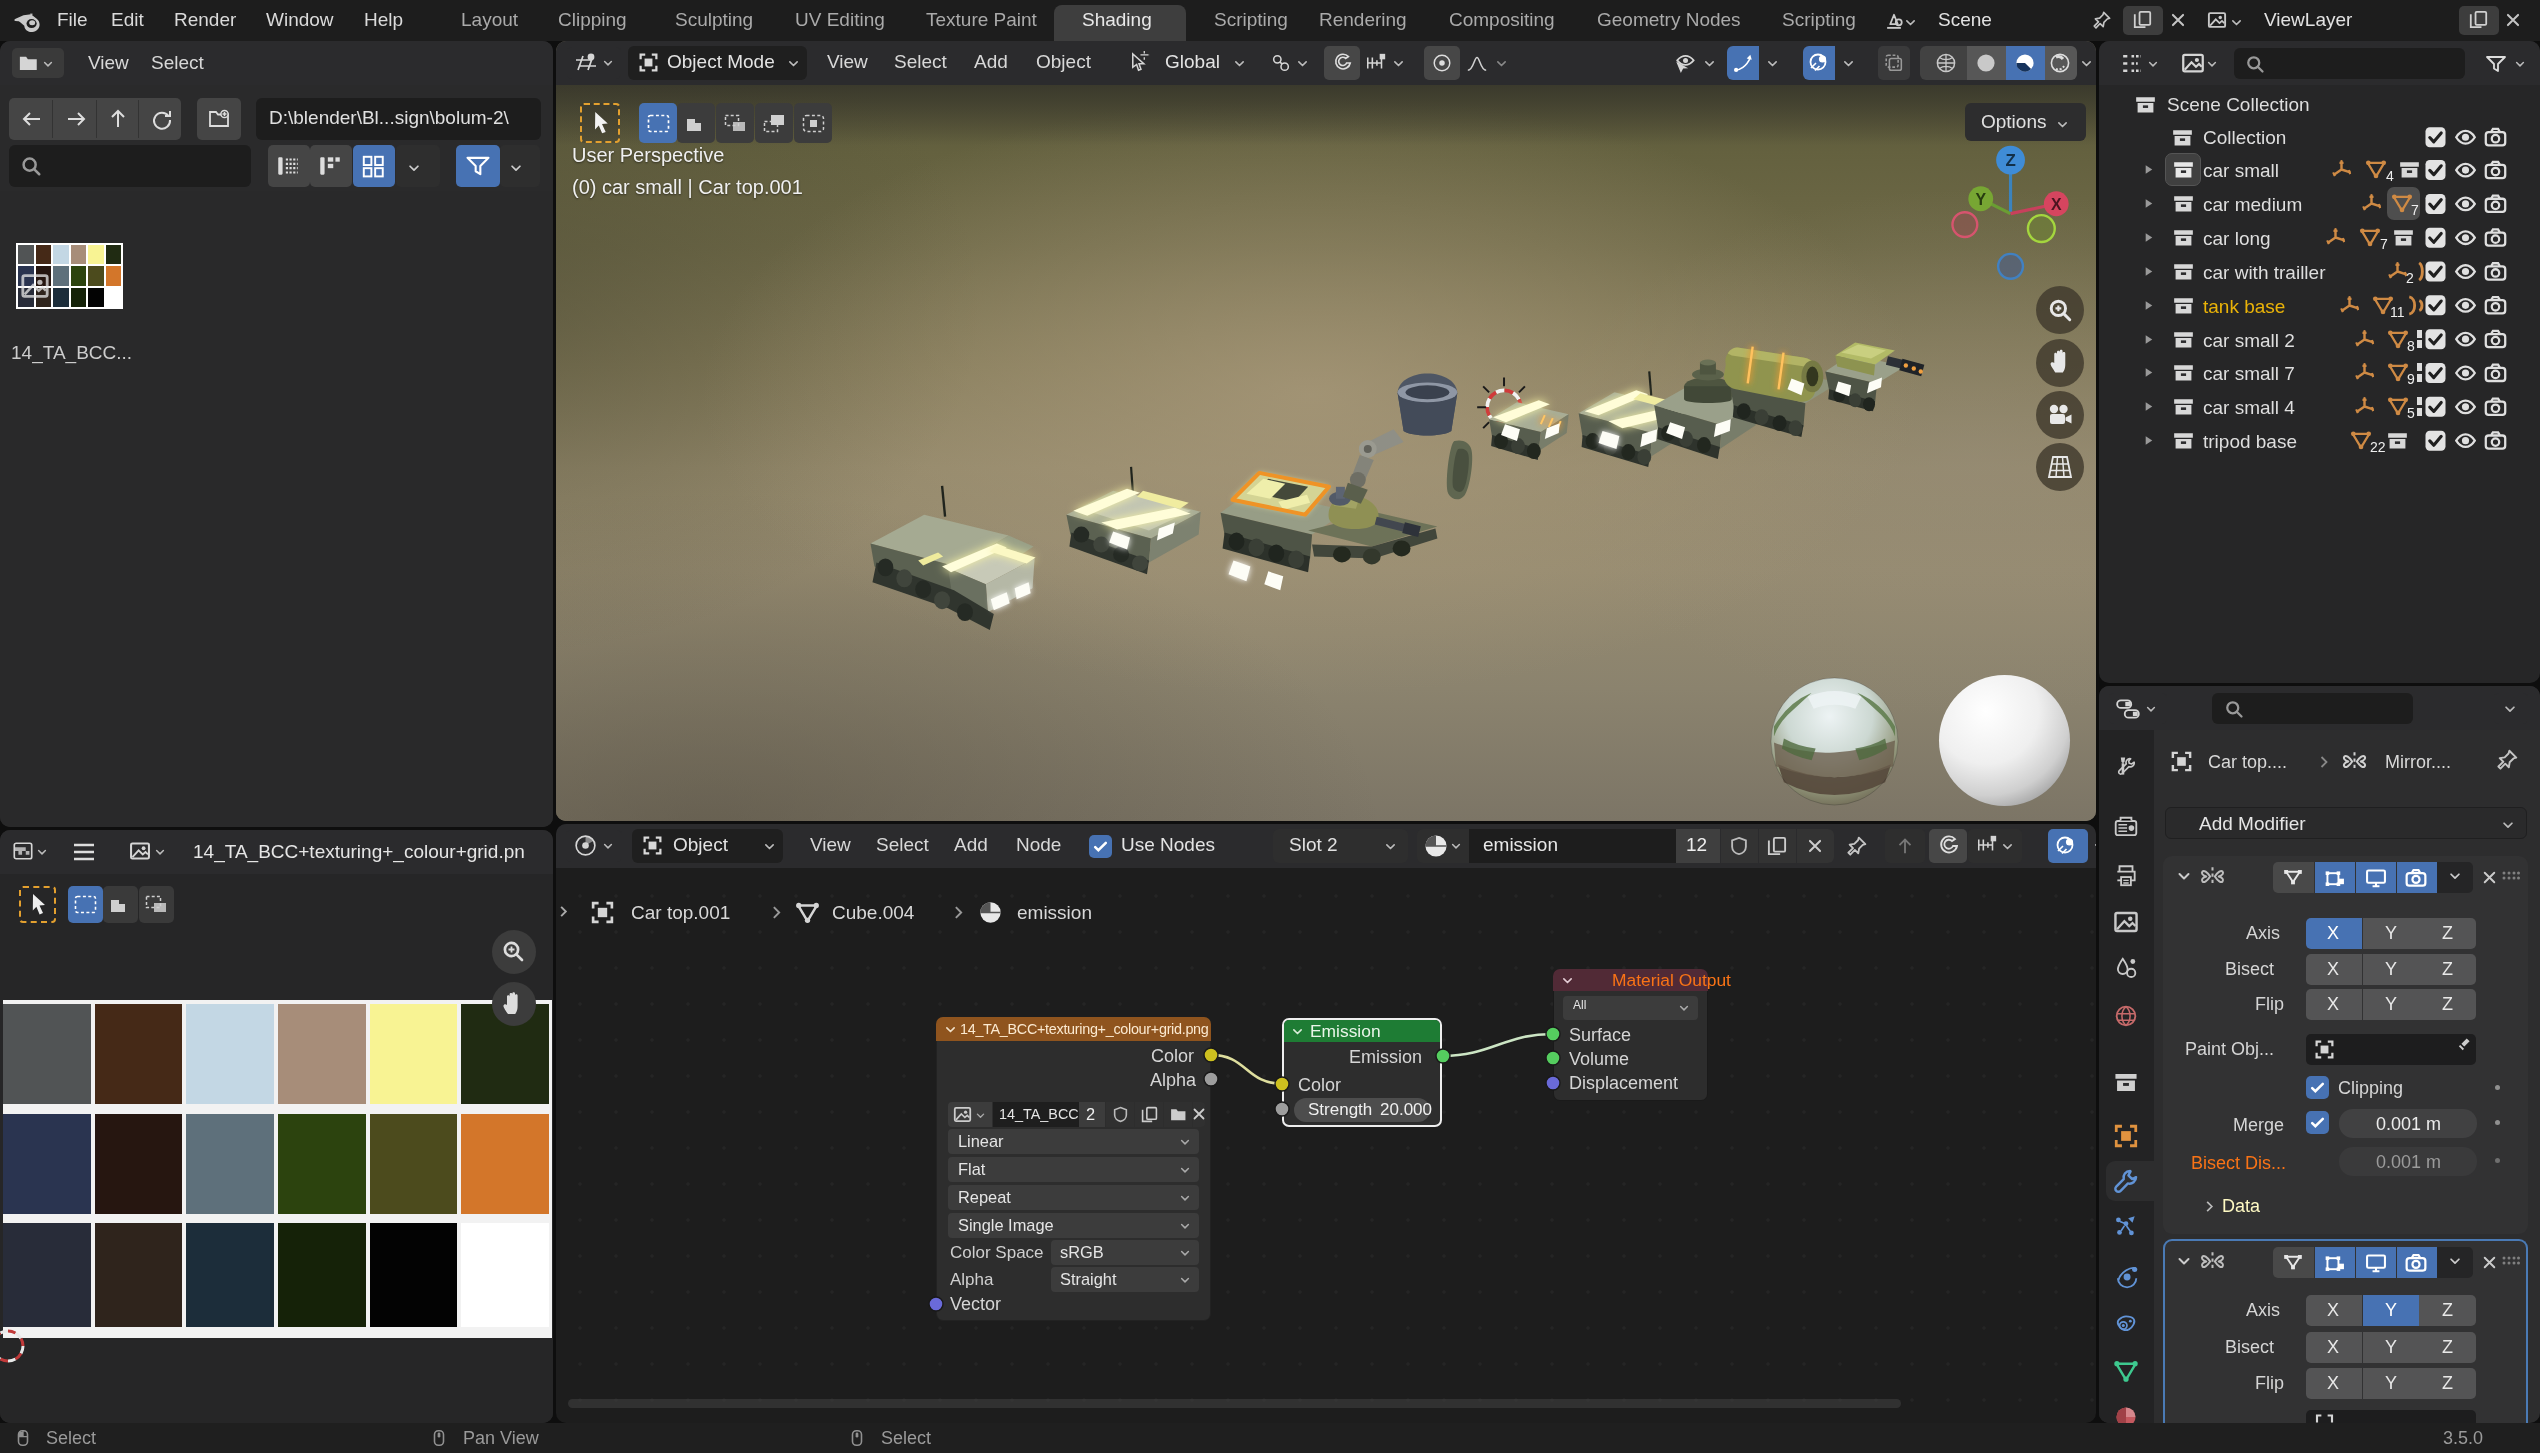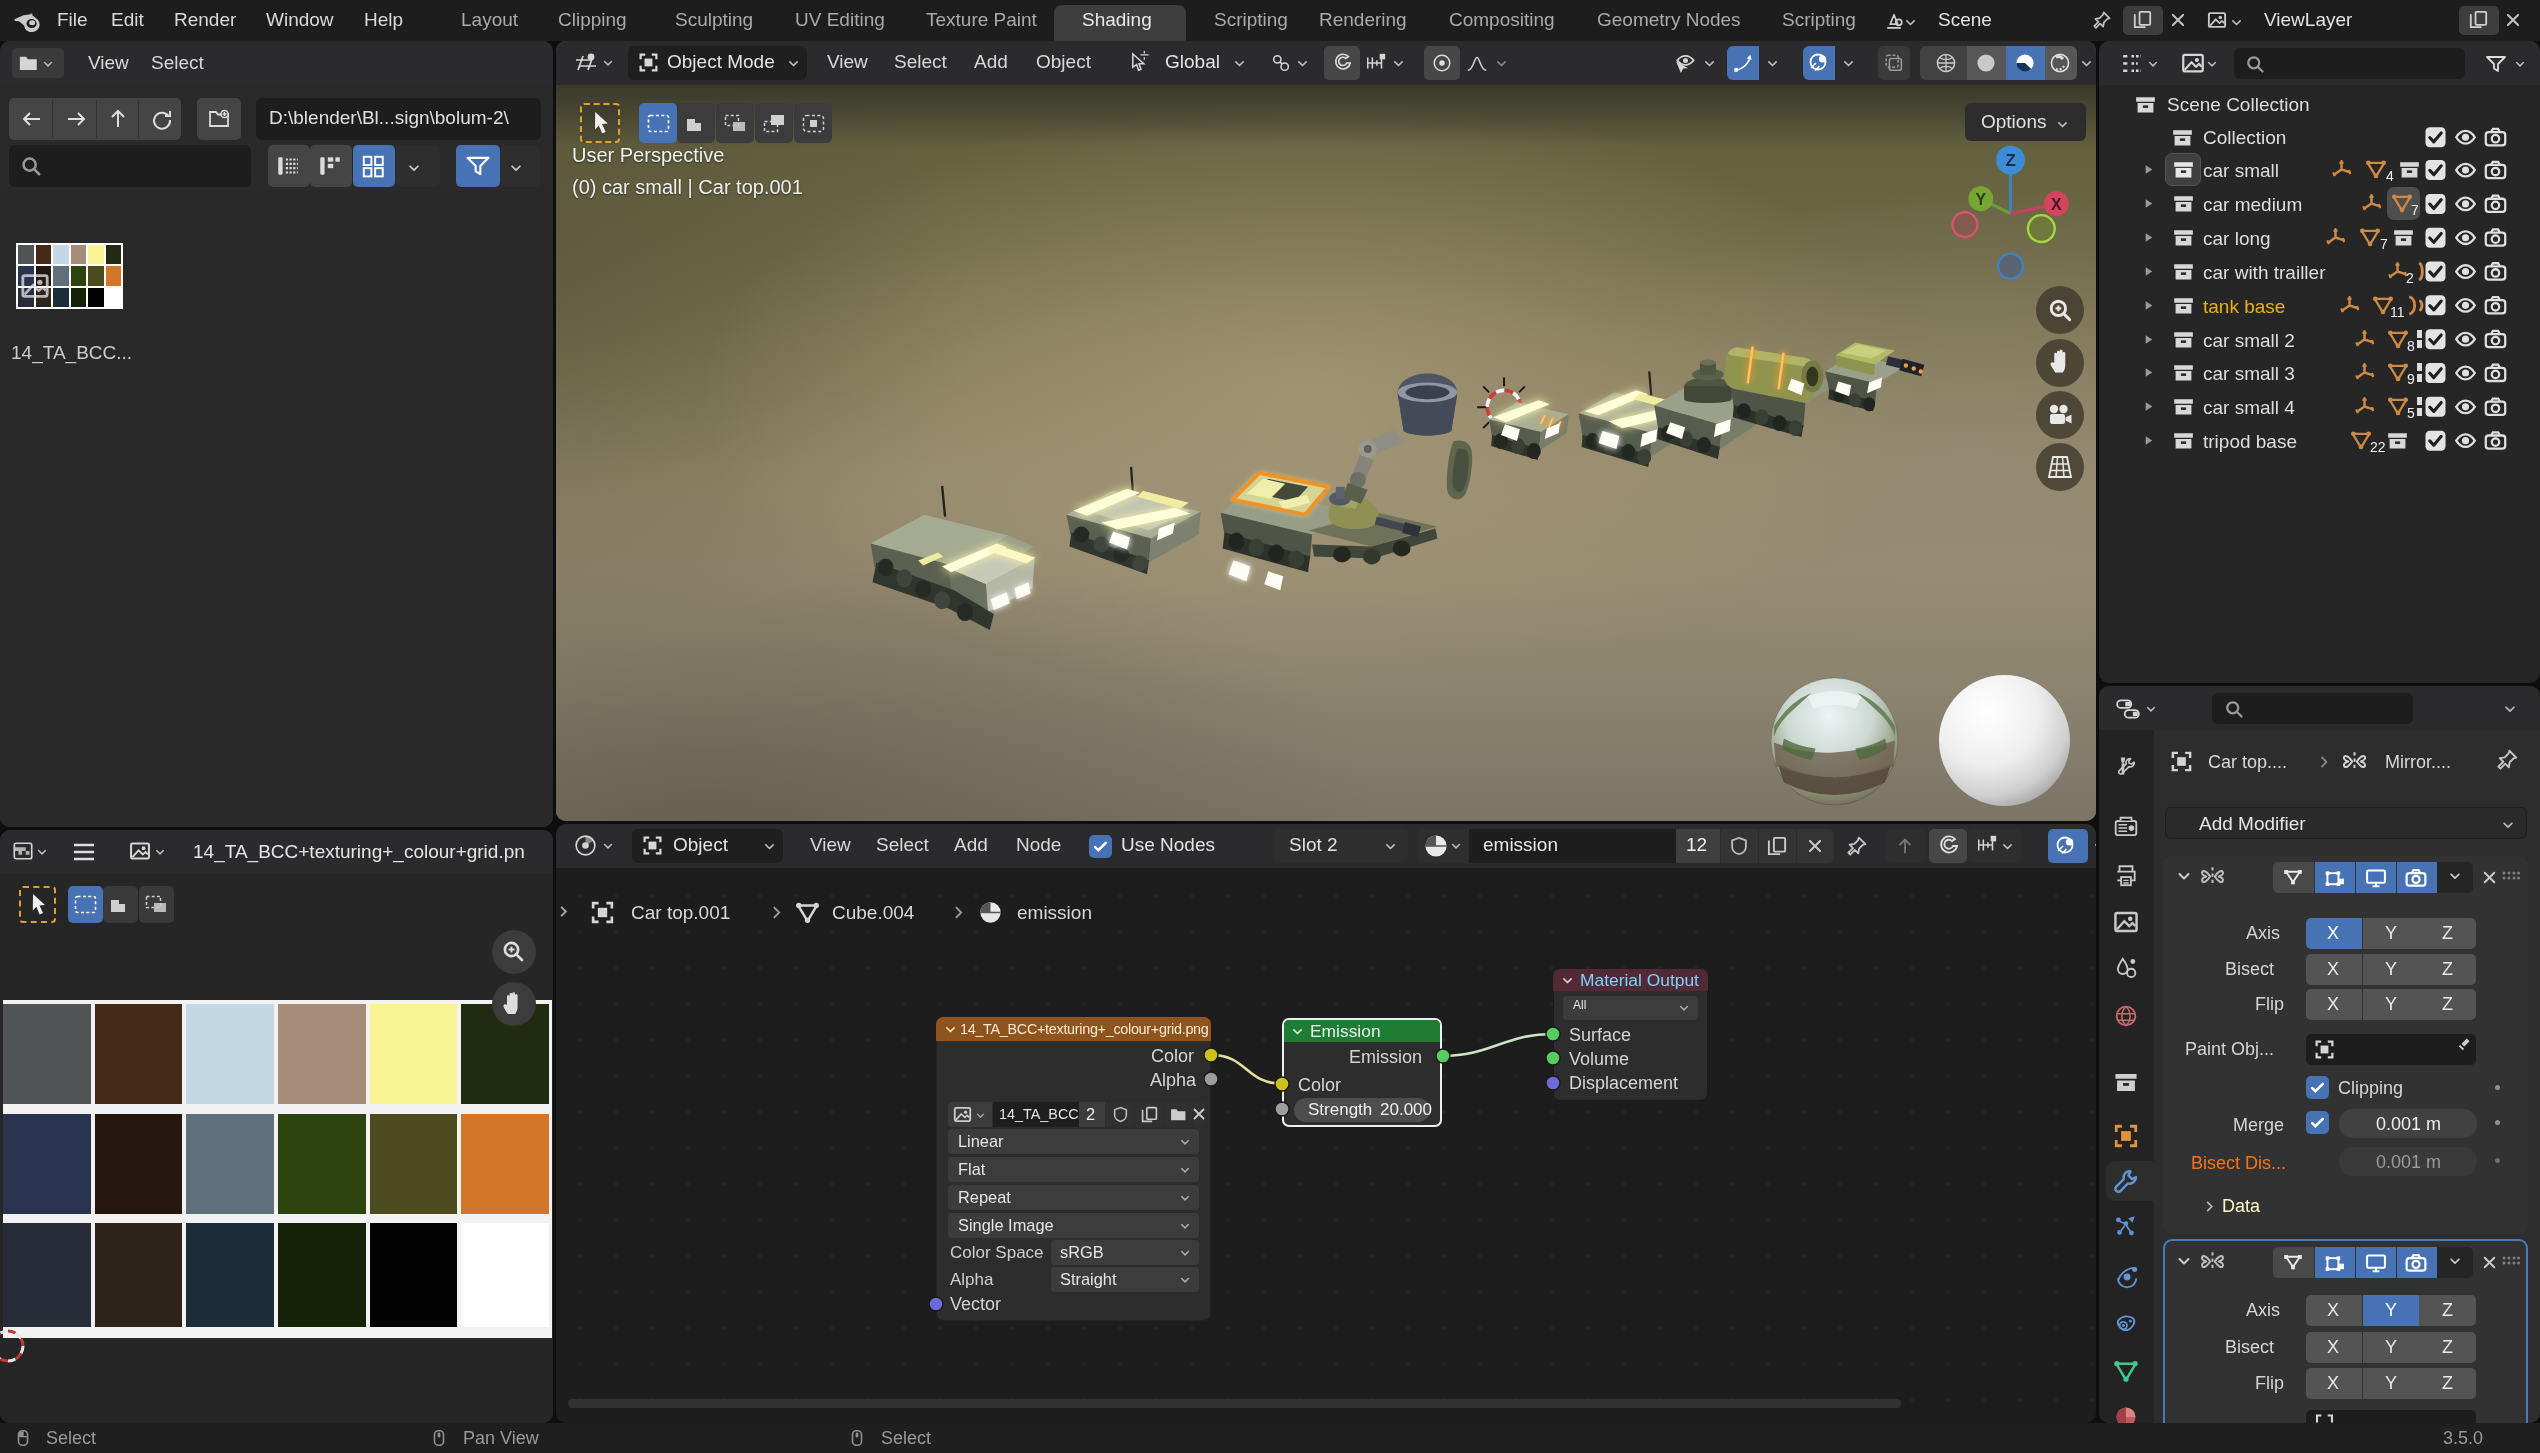--- a/index.html
+++ b/index.html
@@ -993,21 +993,21 @@
     </svg>
   <div class="ab" style="left:738px;top:274px;width:136px;height:24px;background:#4d4d4d;border-radius:12px"></div>
   <div class="txt" style="left:752px;top:276px;font-size:17px;color:#f0f0f0">Strength</div>
   <div class="txt" style="left:824px;top:276px;font-size:17px;color:#f0f0f0">20.000</div>
 
   <div class="ab" style="left:997px;top:145px;width:155px;height:132px;background:rgba(46,46,46,.96);border-radius:7px;border:1px solid #1a1a1a"></div>
   <div class="ab" style="left:997px;top:145px;width:155px;height:22px;background:#512a36;border-radius:7px 7px 0 0"></div>
   <svg class="ic" style="left:1005px;top:150px" width="13" height="13" viewBox="0 0 16 16" color="#e3ccd4">
       <use href="#chev"></use>
     </svg>
-  <div class="txt" style="left:1024px;top:146px;font-size:17.4px;color:#7dd3fc">Material Output</div>
+  <div class="txt" style="left:1056px;top:146px;font-size:17.4px;color:#f97316">Material Output</div>
   <div class="ab" style="left:1007px;top:172px;width:135px;height:24px;background:#3c3c3c;border-radius:4px"></div>
   <div class="txt" style="left:1017px;top:174px;font-size:12px;color:#e5e5e5">All</div>
   <svg class="ic" style="left:1122px;top:178px" width="12" height="12" viewBox="0 0 16 16" color="#aaa">
       <use href="#chev"></use>
     </svg>
   <div class="txt" style="left:1013px;top:201px;font-size:18px;color:#d5d5d5">Surface</div>
   <div class="txt" style="left:1013px;top:225px;font-size:18px;color:#d5d5d5">Volume</div>
   <div class="txt" style="left:1013px;top:249px;font-size:18px;color:#d5d5d5">Displacement</div>
   <svg class="ic" style="left:988px;top:201px" width="18" height="68" viewBox="0 0 18 68">
       <circle cx="9" cy="9" r="7" fill="#55cd5f" stroke="#191919" stroke-width="1.4"></circle>
@@ -1156,21 +1156,21 @@
   <div class="txt" style="left:308px;top:297px;font-size:14px;color:#eee">8</div>
   <div class="ab" style="left:318px;top:289px;width:5px;height:8px;background:#ddd"></div>
     <div class="ab" style="left:318px;top:299px;width:5px;height:8px;background:#ddd"></div>
 
   <svg class="ic" style="left:42px;top:324px" width="15" height="15" viewBox="0 0 16 16" color="#999">
       <use href="#tri"></use>
     </svg>
   <svg class="ic" style="left:73px;top:320px" width="23" height="23" viewBox="0 0 16 16" color="#d8d8d8">
       <use href="#colbox"></use>
     </svg>
-  <div class="txt" style="left:104px;top:322px;font-size:19px;color:#dedede">car small 3</div>
+  <div class="txt" style="left:104px;top:322px;font-size:19px;color:#dedede">car small 7</div>
   <svg class="ic" style="left:254px;top:320px" width="23" height="23" viewBox="0 0 16 16" color="#cf8a44">
       <use href="#emptyax"></use>
     </svg>
   <svg class="ic" style="left:288px;top:320px" width="22" height="22" viewBox="0 0 16 16" color="#cf8a44">
       <use href="#meshdata"></use>
     </svg>
   <div class="txt" style="left:308px;top:330px;font-size:14px;color:#eee">9</div>
   <div class="ab" style="left:318px;top:322px;width:5px;height:8px;background:#ddd"></div>
     <div class="ab" style="left:318px;top:333px;width:5px;height:8px;background:#ddd"></div>
 

